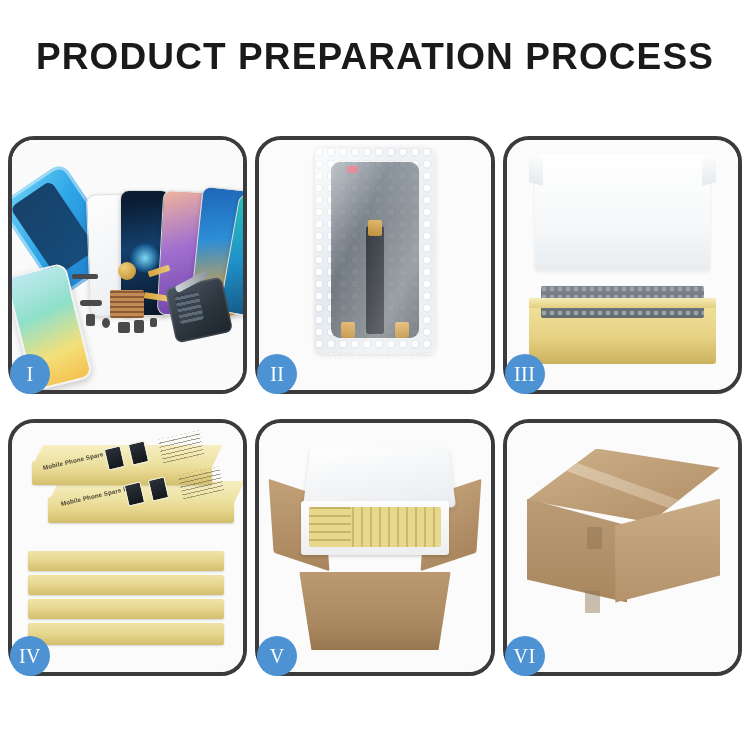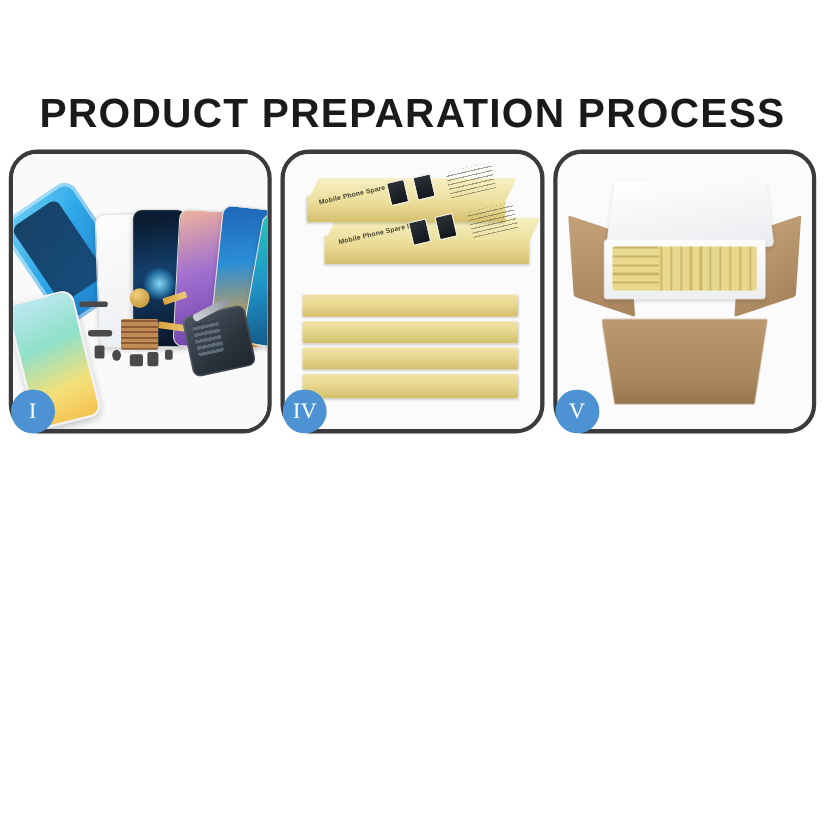--- a/index.html
+++ b/index.html
@@ -29,21 +29,20 @@
   }
 
   .main-title {
     font-family: "Liberation Sans", sans-serif;
     font-size: 37px;
     font-weight: 700;
     letter-spacing: 1.1px;
     color: #1a1a1a;
     line-height: 1.12;
     white-space: nowrap;
-    margin-top: 46px;
   }
 
   .sub-title {
     margin-top: 9px;
     font-family: "Liberation Sans", sans-serif;
     font-size: 15.2px;
     font-weight: 400;
     letter-spacing: -0.1px;
     color: #232323;
     white-space: nowrap;
@@ -410,21 +409,51 @@
             <div class="pt" style="left:62px;top:60px;width:10px;height:13px;border-radius:2px;"></div>
             <div class="pt" style="left:78px;top:58px;width:7px;height:9px;"></div>
             <div class="back-panel"></div>
             <div class="tweezer"></div>
           </div>
         </div>
       </div>
       <div class="badge">I</div>
     </div>
 
-
+    <div class="panel">
+      <div class="panel-clip">
+        <div class="scene">
+          <div class="bubble-bag">
+            <div class="inner-screen"></div>
+            <div class="flex-strip"></div>
+            <div class="conn-gold" style="left:50%;top:72px;margin-left:-7px;"></div>
+            <div class="conn-gold" style="left:26px;bottom:16px;"></div>
+            <div class="conn-gold" style="right:26px;bottom:16px;"></div>
+            <div class="red-tag"></div>
+            <div class="bag-sheen"></div>
+          </div>
+        </div>
+      </div>
+      <div class="badge">II</div>
+    </div>
+
+    <div class="panel">
+      <div class="panel-clip">
+        <div class="scene">
+          <div class="m3">
+            <div class="foam-lid"></div>
+            <div class="gold-tray">
+              <div class="tray-inner"></div>
+              <div class="tray-lip"></div>
+            </div>
+          </div>
+        </div>
+      </div>
+      <div class="badge">III</div>
+    </div>
 
     <div class="panel">
       <div class="panel-clip">
         <div class="scene">
           <div class="m4">
             <div class="sbox" style="left:2px;  top:112px; width:196px; height:20px;"></div>
             <div class="sbox" style="left:2px;  top:136px; width:196px; height:20px;"></div>
             <div class="sbox" style="left:2px;  top:160px; width:196px; height:20px;"></div>
             <div class="sbox" style="left:2px;  top:184px; width:196px; height:22px;"></div>
 
@@ -460,15 +489,31 @@
             <div class="foam-box"></div>
             <div class="gold-stack"></div>
             <div class="gold-stack2"></div>
             <div class="carton-front"></div>
           </div>
         </div>
       </div>
       <div class="badge">V</div>
     </div>
 
+    <div class="panel">
+      <div class="panel-clip">
+        <div class="scene">
+          <div class="m6">
+            <div class="bx-top">
+              <div class="tape"></div>
+            </div>
+            <div class="bx-left"></div>
+            <div class="bx-right"></div>
+            <div class="tab1"></div>
+            <div class="tab2"></div>
+          </div>
+        </div>
+      </div>
+      <div class="badge">VI</div>
+    </div>
 
   </div>
 </div>
 
 </body></html>

